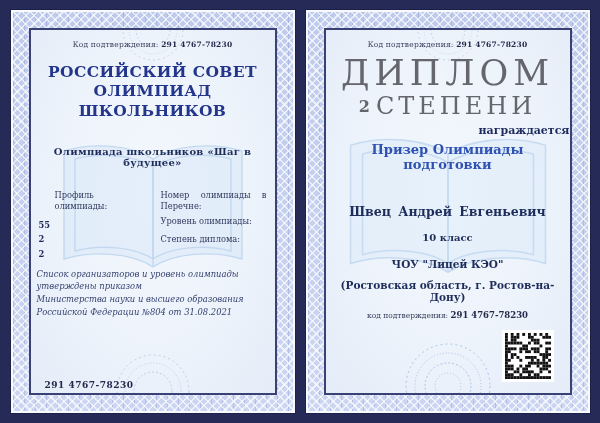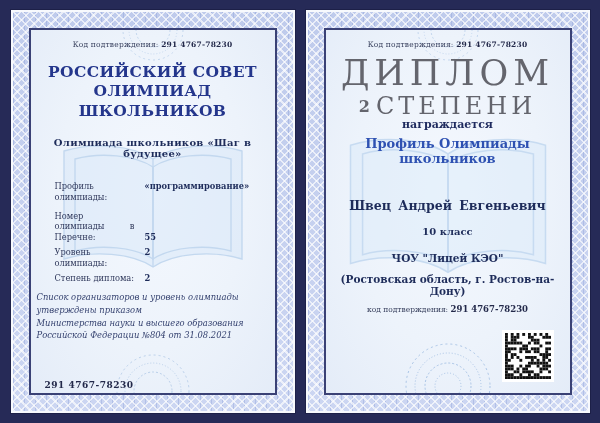--- a/index.html
+++ b/index.html
@@ -39,37 +39,37 @@
     pointer-events:none;
   }
   .rosette-top { position:absolute; left:50%; top:-34px; transform:translateX(-50%); pointer-events:none; opacity:.8; }
   .rosette-bottom { position:absolute; left:50%; bottom:-38px; transform:translateX(-50%); pointer-events:none; }
   .content { position:absolute; inset:0; padding:8px 0; text-align:center; }
 
   .code-line { font-size:7.5px; color:#3a425f; margin-top:2px; letter-spacing:.2px; }
   .code-line b { color:#23294a; }
 
   .lp-title { margin-top:13px; font-size:15.5px; font-weight:bold; color:#24368c; line-height:1.25; letter-spacing:.4px; }
-  .lp-olympiad { margin-top:17px; font-size:10px; font-weight:bold; color:#1e2c5a; letter-spacing:.3px; }
+  .lp-olympiad { margin-top:26px; font-size:10px; font-weight:bold; color:#1e2c5a; letter-spacing:.3px; }
 
   .fields { margin-top:22px; text-align:left; display:grid; grid-template-columns:96px 1fr; column-gap:10px; row-gap:8px; padding:0 8px; }
   .f-label { font-size:8.3px; color:#30395c; line-height:1.3; text-align:justify;margin-left:16px; }
   .f-value { font-size:8.3px; font-weight:bold; color:#1e2c5a; line-height:1.3; }
   .row-tight { margin-top:-4px; }
 
   .order-note { margin-top:8px; text-align:left; padding:0 6px; font-style:italic; font-size:8.4px; color:#323f6d; line-height:1.45; }
   .order-note p+p { margin-top:1px; }
 
   .footer-code { position:absolute; left:14px; bottom:3px; font-size:9px; font-weight:bold; color:#23294a; letter-spacing:.5px; }
 
   .rp-title { margin-top:6px; font-size:35px; color:#64656d; font-weight:normal; letter-spacing:5px; line-height:1.05; }
   .rp-degree { color:#64656d; letter-spacing:4px; line-height:1; margin-top:2px;text-align:center; }
   .rp-degree .num { font-size:16px; font-weight:bold; vertical-align:2px; margin-right:2px; }
   .rp-degree .word { font-size:24px; }
-  .rp-awarded { margin-top:0; font-size:11px; font-weight:bold; color:#1e2a5e; }
+  .rp-awarded { margin-top:6px; font-size:11px; font-weight:bold; color:#1e2a5e;text-align:right; }
   .rp-status { margin-top:5px; font-size:13px; font-weight:bold; color:#2e51b2; }
   .rp-name { margin-top:32px; font-size:12.5px; font-weight:bold; color:#1e2c5a; word-spacing:3px; }
   .rp-grade { margin-top:13px; font-size:10px; font-weight:bold; color:#1e2c5a; }
   .rp-school { margin-top:15px; font-size:10.5px; font-weight:bold; color:#1e2c5a; }
   .rp-location { margin-top:9px; font-size:10.5px; font-weight:bold; color:#1e2c5a; }
   .rp-code { margin-top:7px; font-size:7.5px; color:#3a425f; }
   .rp-code b { font-size:8.5px; color:#23294a; }
 
   .qr-box { position:absolute; right:16px; bottom:11px; width:52px; height:52px; background:#fff; padding:3px; }
   .qr-box svg { width:100%; height:100%; display:block; fill:#111; }
@@ -111,21 +111,20 @@
 
         <div class="lp-title">
           <div>РОССИЙСКИЙ СОВЕТ</div>
           <div>ОЛИМПИАД ШКОЛЬНИКОВ</div>
         </div>
 
         <div class="lp-olympiad">Олимпиада школьников «Шаг в будущее»</div>
 
         <div class="fields">
           <div class="f-label">Профиль олимпиады:</div>
-          <div class="f-value">«программирование»</div>
           <div class="f-label">Номер олимпиады в Перечне:</div>
           <div class="f-value" style="align-self:end">55</div>
           <div class="f-label row-tight">Уровень олимпиады:</div>
           <div class="f-value row-tight">2</div>
           <div class="f-label row-tight">Степень диплома:</div>
           <div class="f-value row-tight">2</div>
         </div>
 
         <div class="order-note">
           <p>Список организаторов и уровень олимпиады утверждены приказом</p>
@@ -170,21 +169,21 @@
           <span>Код подтверждения:</span>
           <b>291 4767-78230</b>
         </div>
 
         <div class="rp-title">ДИПЛОМ</div>
         <div class="rp-degree">
           <span class="num">2</span><span class="word">СТЕПЕНИ</span>
         </div>
 
         <div class="rp-awarded">награждается</div>
-        <div class="rp-status">Профиль Олимпиады школьников</div>
+        <div class="rp-status">Призер Олимпиады подготовки</div>
 
         <div class="rp-name">Швец Андрей Евгеньевич</div>
         <div class="rp-grade">10 класс</div>
         <div class="rp-school">ЧОУ "Лицей КЭО"</div>
         <div class="rp-location">(Ростовская область, г. Ростов-на-Дону)</div>
 
         <div class="rp-code">
           <span>код подтверждения:</span>
           <b>291 4767-78230</b>
         </div>

